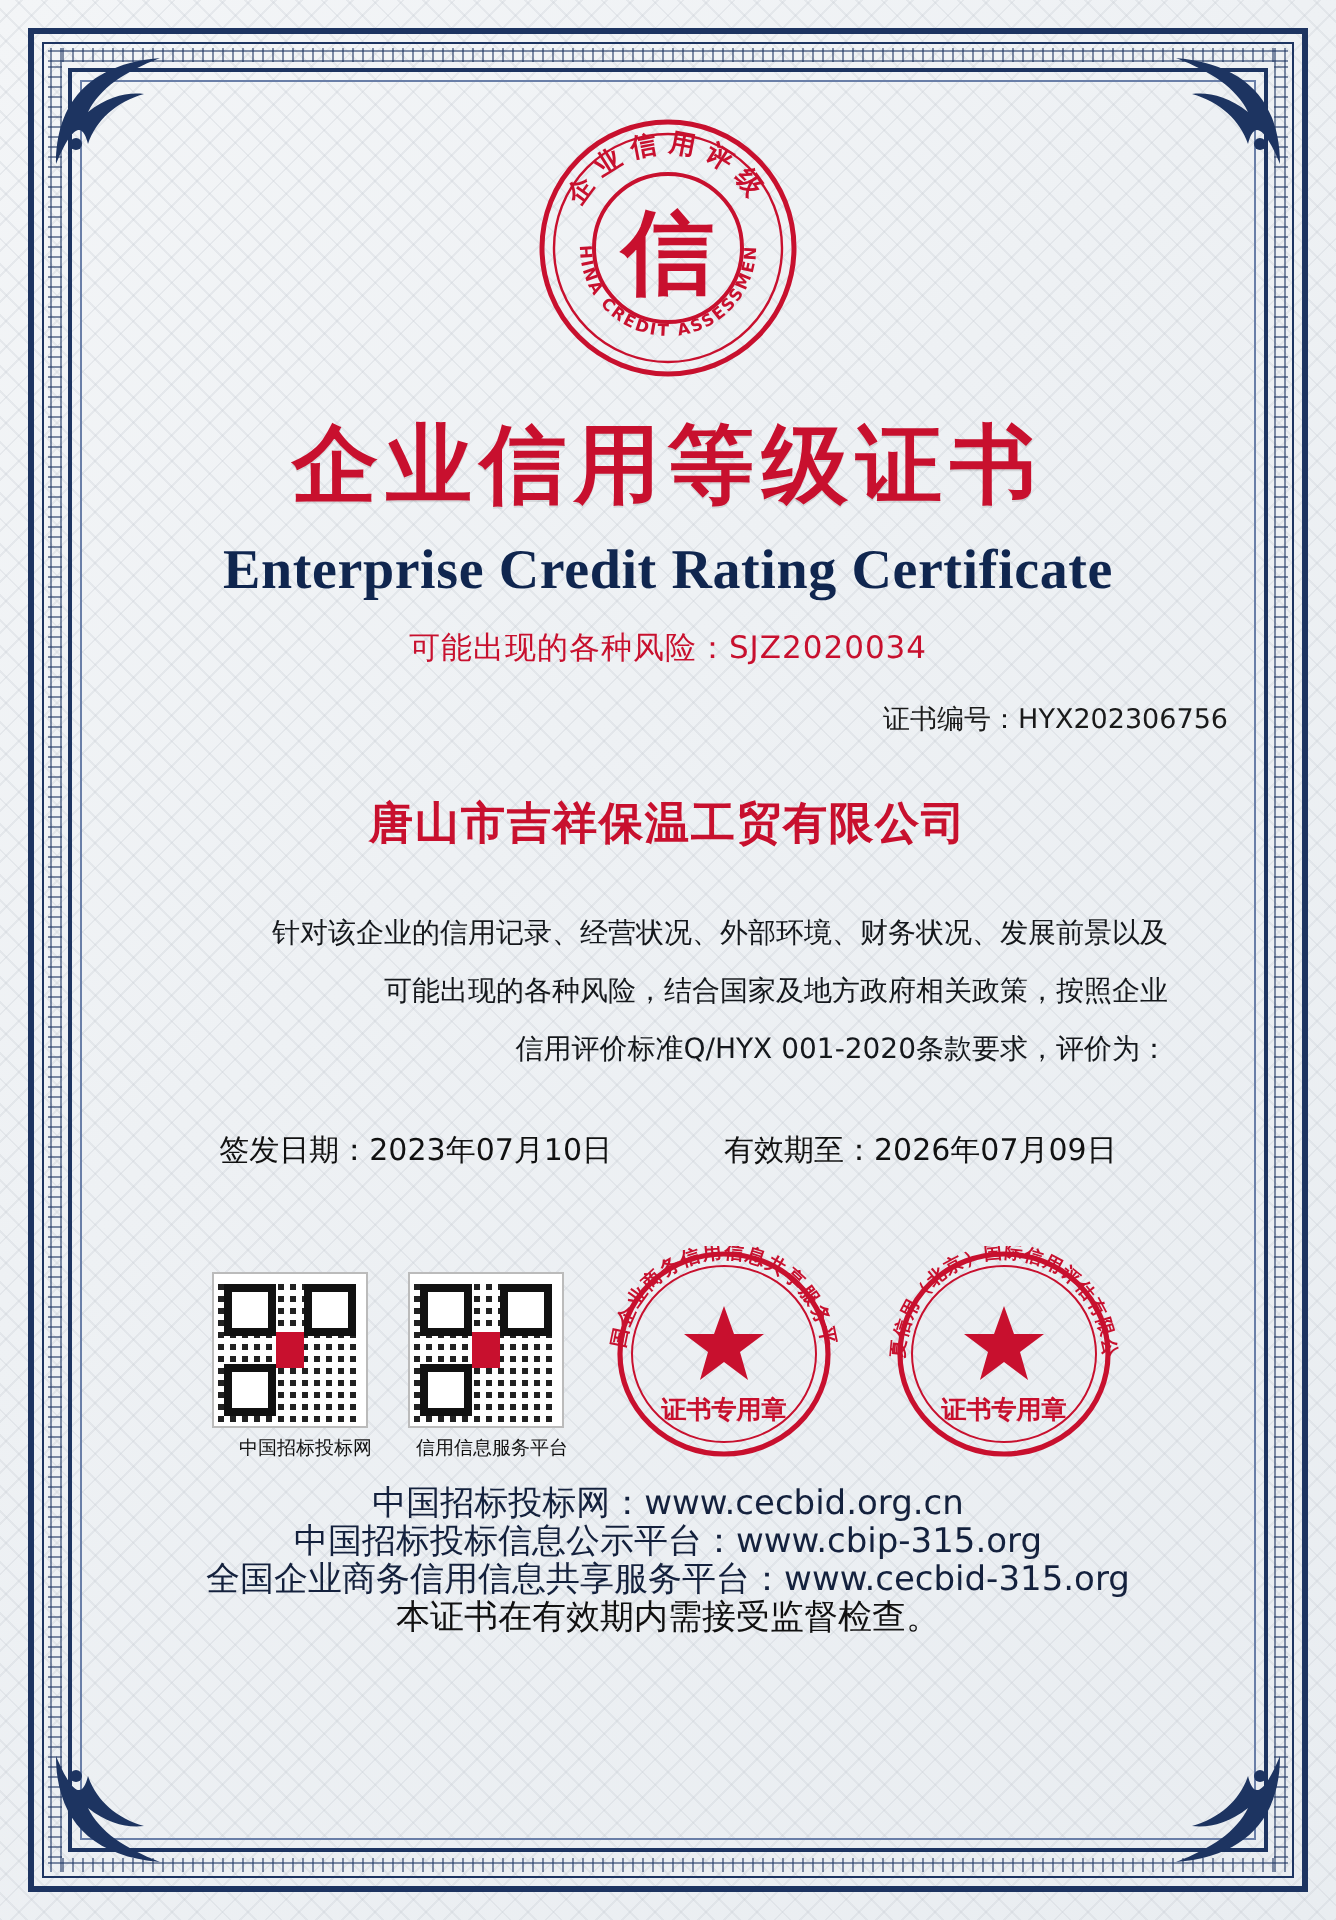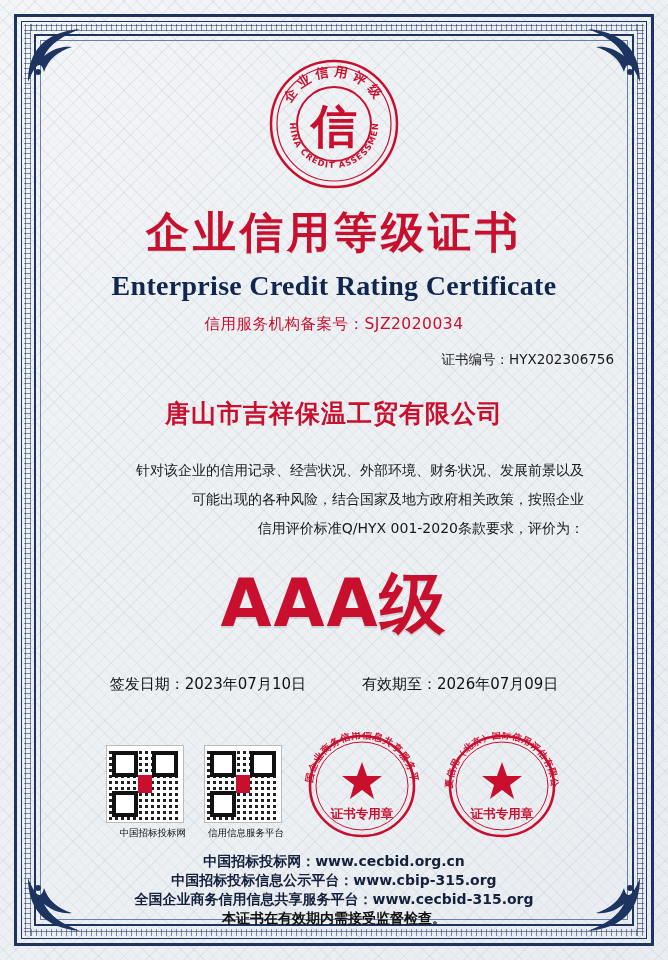--- a/index.html
+++ b/index.html
@@ -124,21 +124,21 @@
     margin-top: 16px;
     text-align: right;
     padding-right: 6px;
     font-size: 13.5px;
     color: #1a1a1a;
     font-family: "DejaVu Sans", sans-serif;
   }
 
   .company {
     margin-top: 28px;
-    font-size: 25px;
+    font-size: 22px;
     font-weight: bold;
     letter-spacing: 1px;
     color: #c8102e;
     font-family: "DejaVu Sans", sans-serif;
   }
 
   .body-text {
     margin: 26px auto 0;
     width: 500px;
     font-size: 14px;
@@ -228,25 +228,24 @@
     font-family: "DejaVu Sans", sans-serif;
     white-space: nowrap;
   }
 
   .stamp { width: 124px; height: 108px; position: relative; }
   .stamp svg { display: block; width: 124px; height: 108px; }
 
   
   .footer-links {
     margin-top: 12px;
-    font-size: 14px;
+    font-size: 17px;
     line-height: 19px;
     color: #14213d;
     font-family: "DejaVu Sans", sans-serif;
-    font-weight: bold;
   }
   .footer-links div { white-space: nowrap; }
   .footer-note { color: #111; }
 </style>
 </head>
 <body>
 
 <div class="certificate">
 
   <div class="guilloche"></div>
@@ -296,32 +295,31 @@
         </text>
         <text font-family="DejaVu Sans, sans-serif" font-size="8.2" font-weight="bold" fill="#c8102e" letter-spacing="1.1">
           <textPath href="#arcBottom" startOffset="50%" text-anchor="middle">CHINA CREDIT ASSESSMENT</textPath>
         </text>
         <text x="66" y="84" text-anchor="middle" font-family="DejaVu Sans, sans-serif" font-size="46" font-weight="bold" fill="#c8102e">信</text>
       </svg>
     </div>
 
     <div class="title-cn">企业信用等级证书</div>
     <div class="title-en">Enterprise Credit Rating Certificate</div>
-    <div class="record-no">信用服务机构备案号：SJZ2020034</div>
+    <div class="record-no">可能出现的各种风险：SJZ2020034</div>
     <div class="cert-no">证书编号：HYX202306756</div>
 
     <div class="company">唐山市吉祥保温工贸有限公司</div>
 
     <div class="body-text">
       <div>针对该企业的信用记录、经营状况、外部环境、财务状况、发展前景以及</div>
       <div>可能出现的各种风险，结合国家及地方政府相关政策，按照企业</div>
       <div>信用评价标准Q/HYX 001-2020条款要求，评价为：</div>
     </div>
 
-    <div class="grade">AAA级</div>
 
     <div class="dates">
       <div>
         <span>签发日期：</span><span>2023年07月10日</span>
       </div>
       <div>
         <span>有效期至：</span><span>2026年07月09日</span>
       </div>
     </div>
 

